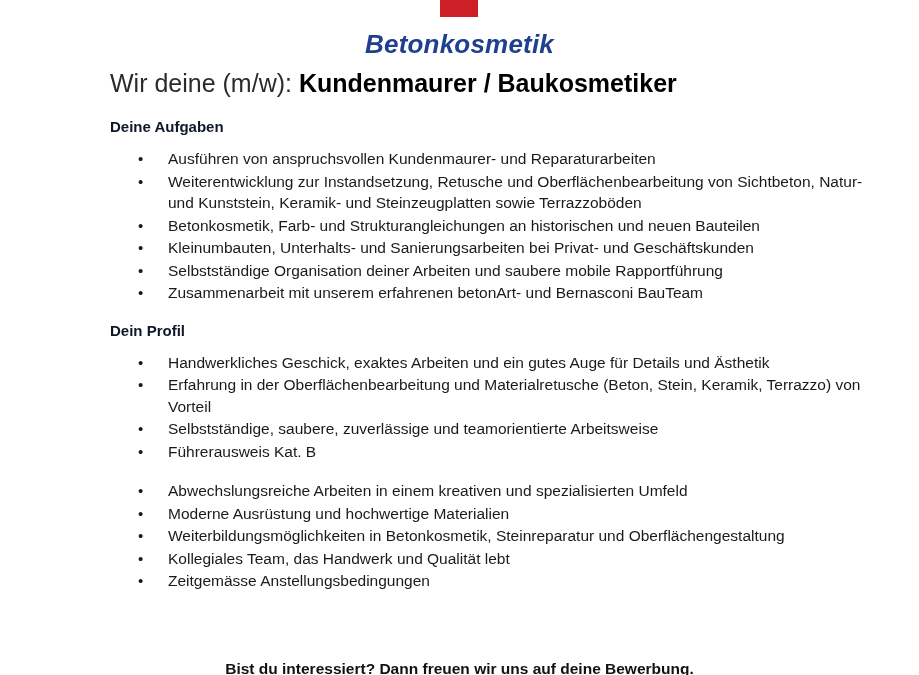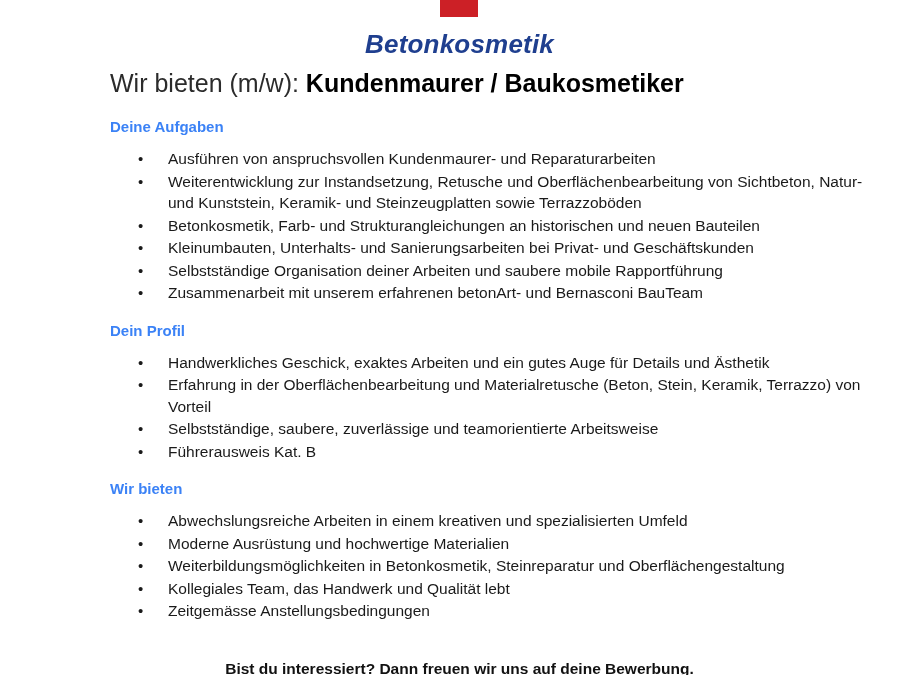--- a/index.html
+++ b/index.html
@@ -74,21 +74,21 @@
   
   .content {
     position: absolute;
     top: 118px;
     left: 110px;
     width: 760px;
   }
   .section-heading {
     font-size: 15px;
     font-weight: bold;
-    color: #3b82f6;
+    color: #0f172a;
     margin: 0 0 12px 0;
     line-height: 18px;
   }
   .section-heading.spaced { }
 
   ul.bullets {
     list-style: none;
     margin: 0 0 0 0;
     padding: 0;
   }
@@ -133,21 +133,21 @@
 <div class="page">
 
   <div class="logo-row">
     <div class="brand-block">
       <span class="brand-mark"></span>
       <span class="brand-text">Betonkosmetik</span>
     </div>
   </div>
 
   <div class="title">
-    <span class="light">Wir bieten (m/w): </span><span class="strong">Kundenmaurer / Baukosmetiker</span>
+    <span class="light">Wir deine (m/w): </span><span class="strong">Kundenmaurer / Baukosmetiker</span>
   </div>
 
   <div class="content">
 
     <div class="block gap-after">
       <div class="section-heading">Deine Aufgaben</div>
       <ul class="bullets">
         <li><span>Ausführen von anspruchsvollen Kundenmaurer- und Reparaturarbeiten</span></li>
         <li><span>Weiterentwicklung zur Instandsetzung, Retusche und Oberflächenbearbeitung von <b>Sichtbeton</b>, <b>Natur- und Kunststein</b>, <b>Keramik- und Steinzeugplatten</b> sowie <b>Terrazzoböden</b></span></li>
         <li><span>Betonkosmetik, Farb- und Strukturangleichungen an historischen und neuen Bauteilen</span></li>
@@ -161,21 +161,20 @@
       <div class="section-heading spaced">Dein Profil</div>
       <ul class="bullets">
         <li><span>Handwerkliches Geschick, exaktes Arbeiten und ein gutes Auge für Details und Ästhetik</span></li>
         <li><span>Erfahrung in der Oberflächenbearbeitung und Materialretusche (Beton, Stein, Keramik, Terrazzo) von Vorteil</span></li>
         <li><span>Selbstständige, saubere, zuverlässige und teamorientierte Arbeitsweise</span></li>
         <li><span>Führerausweis Kat. B</span></li>
       </ul>
     </div>
 
     <div class="block">
-      <div class="section-heading spaced">Wir bieten</div>
       <ul class="bullets">
         <li><span>Abwechslungsreiche Arbeiten in einem kreativen und spezialisierten Umfeld</span></li>
         <li><span>Moderne Ausrüstung und hochwertige Materialien</span></li>
         <li><span>Weiterbildungsmöglichkeiten in Betonkosmetik, Steinreparatur und Oberflächengestaltung</span></li>
         <li><span>Kollegiales Team, das Handwerk und Qualität lebt</span></li>
         <li><span>Zeitgemässe Anstellungsbedingungen</span></li>
       </ul>
     </div>
 
   </div>

